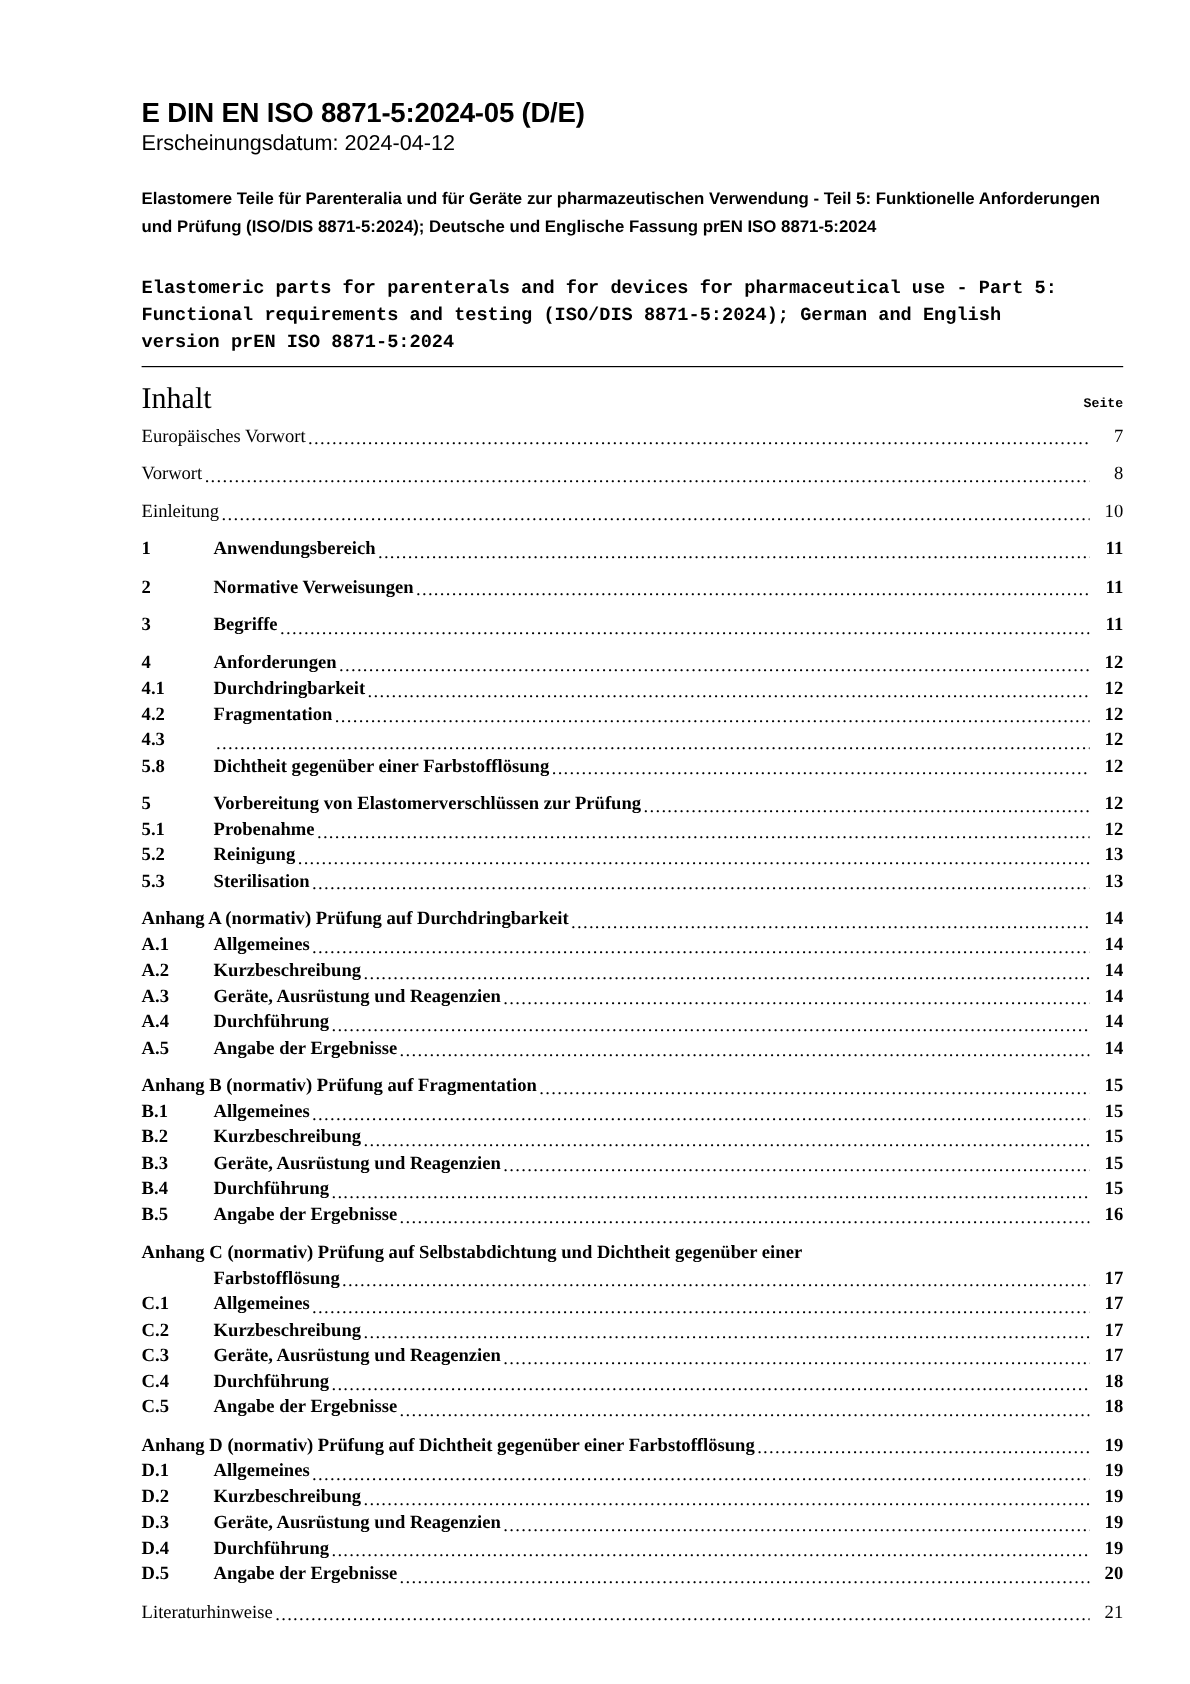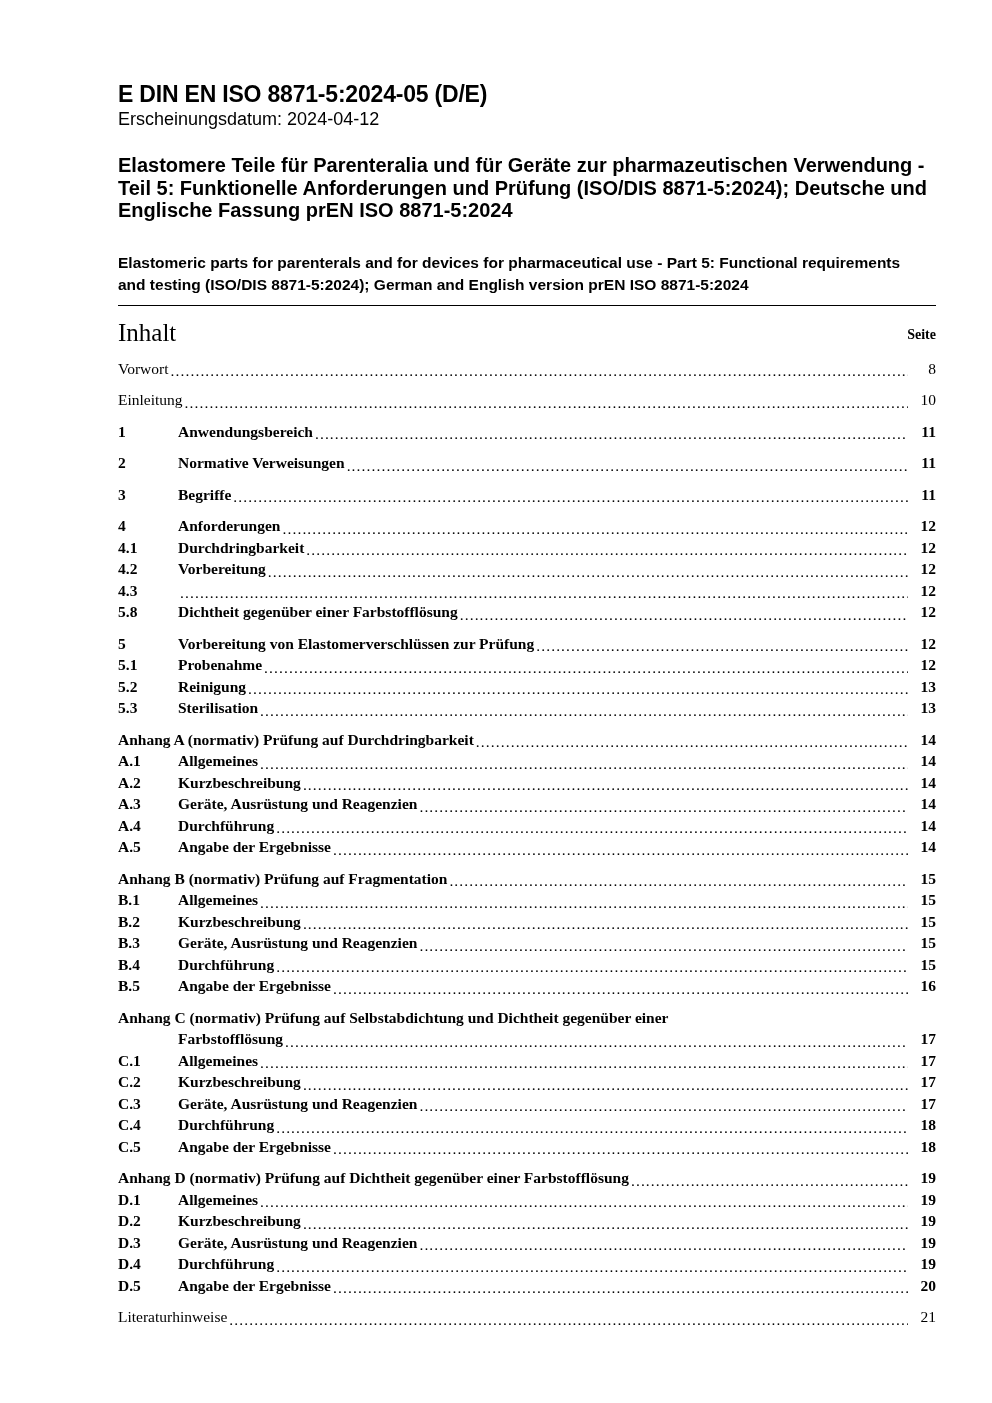--- a/index.html
+++ b/index.html
@@ -40,27 +40,27 @@
   }
   .pub-date {
     font-family: "Liberation Sans", sans-serif;
     font-size: 18px;
     line-height: 17px;
     margin: 0 0 26px 0;
   }
   .title-de {
     font-family: "Liberation Sans", sans-serif;
     font-weight: bold;
-    font-size: 20px;
+    font-size: 14px;
     line-height: 22.5px;
     margin: 0 0 30px 0;
     max-width: 818px;
   }
   .title-en {
-    font-family: Liberation Sans, sans-serif;
+    font-family: Liberation Mono, monospace;
     font-weight: bold;
     font-size: 15.5px;
     line-height: 22.5px;
     margin: 0 12px 8px 0;
     max-width: 790px;
   }
   .rule {
     border: 0;
     border-top: 1.6px solid #000;
     margin: 0 0 12px 0;
@@ -73,23 +73,23 @@
     align-items: flex-end;
     justify-content: space-between;
     margin: 0 0 6px 0;
   }
   .toc-title {
     font-family: "Liberation Serif", serif;
     font-size: 25px;
     line-height: 30px;
   }
   .toc-seite {
-    font-family: Liberation Serif, serif;
+    font-family: Liberation Mono, monospace;
     font-weight: bold;
-    font-size: 14px;
+    font-size: 11px;
     padding-bottom: 5px;
   }
 
   
   .toc {
     font-size: 15.5px;
     line-height: 20.5px;
   }
   .row {
     display: flex;
@@ -149,20 +149,25 @@
     <div class="title-en">Elastomeric parts for parenterals and for devices for pharmaceutical use - Part 5: Functional requirements and testing (ISO/DIS 8871-5:2024); German and English version prEN ISO 8871-5:2024</div>
 
     <hr class="rule">
 
     <div class="toc-head">
       <div class="toc-title">Inhalt</div>
       <div class="toc-seite">Seite</div>
     </div>
 
     <div class="toc" id="toc-list">
+        <div class="row front">
+          <span class="label">Europäisches Vorwort</span>
+          <span class="leader"></span>
+          <span class="pg">7</span>
+        </div>
         <div class="row gap front">
           <span class="label">Vorwort</span>
           <span class="leader"></span>
           <span class="pg">8</span>
         </div>
         <div class="row gap front">
           <span class="label">Einleitung</span>
           <span class="leader"></span>
           <span class="pg">10</span>
         </div>
@@ -191,21 +196,21 @@
           <span class="pg bold">12</span>
         </div>
         <div class="row">
           <span class="num bold">4.1</span>
           <span class="label bold">Durchdringbarkeit</span>
           <span class="leader"></span>
           <span class="pg bold">12</span>
         </div>
         <div class="row">
           <span class="num bold">4.2</span>
-          <span class="label bold">Vorbereitung</span>
+          <span class="label bold">Fragmentation</span>
           <span class="leader"></span>
           <span class="pg bold">12</span>
         </div>
         <div class="row">
           <span class="num bold">4.3</span>
           <span class="leader"></span>
           <span class="pg bold">12</span>
         </div>
         <div class="row">
           <span class="num bold">5.8</span>

